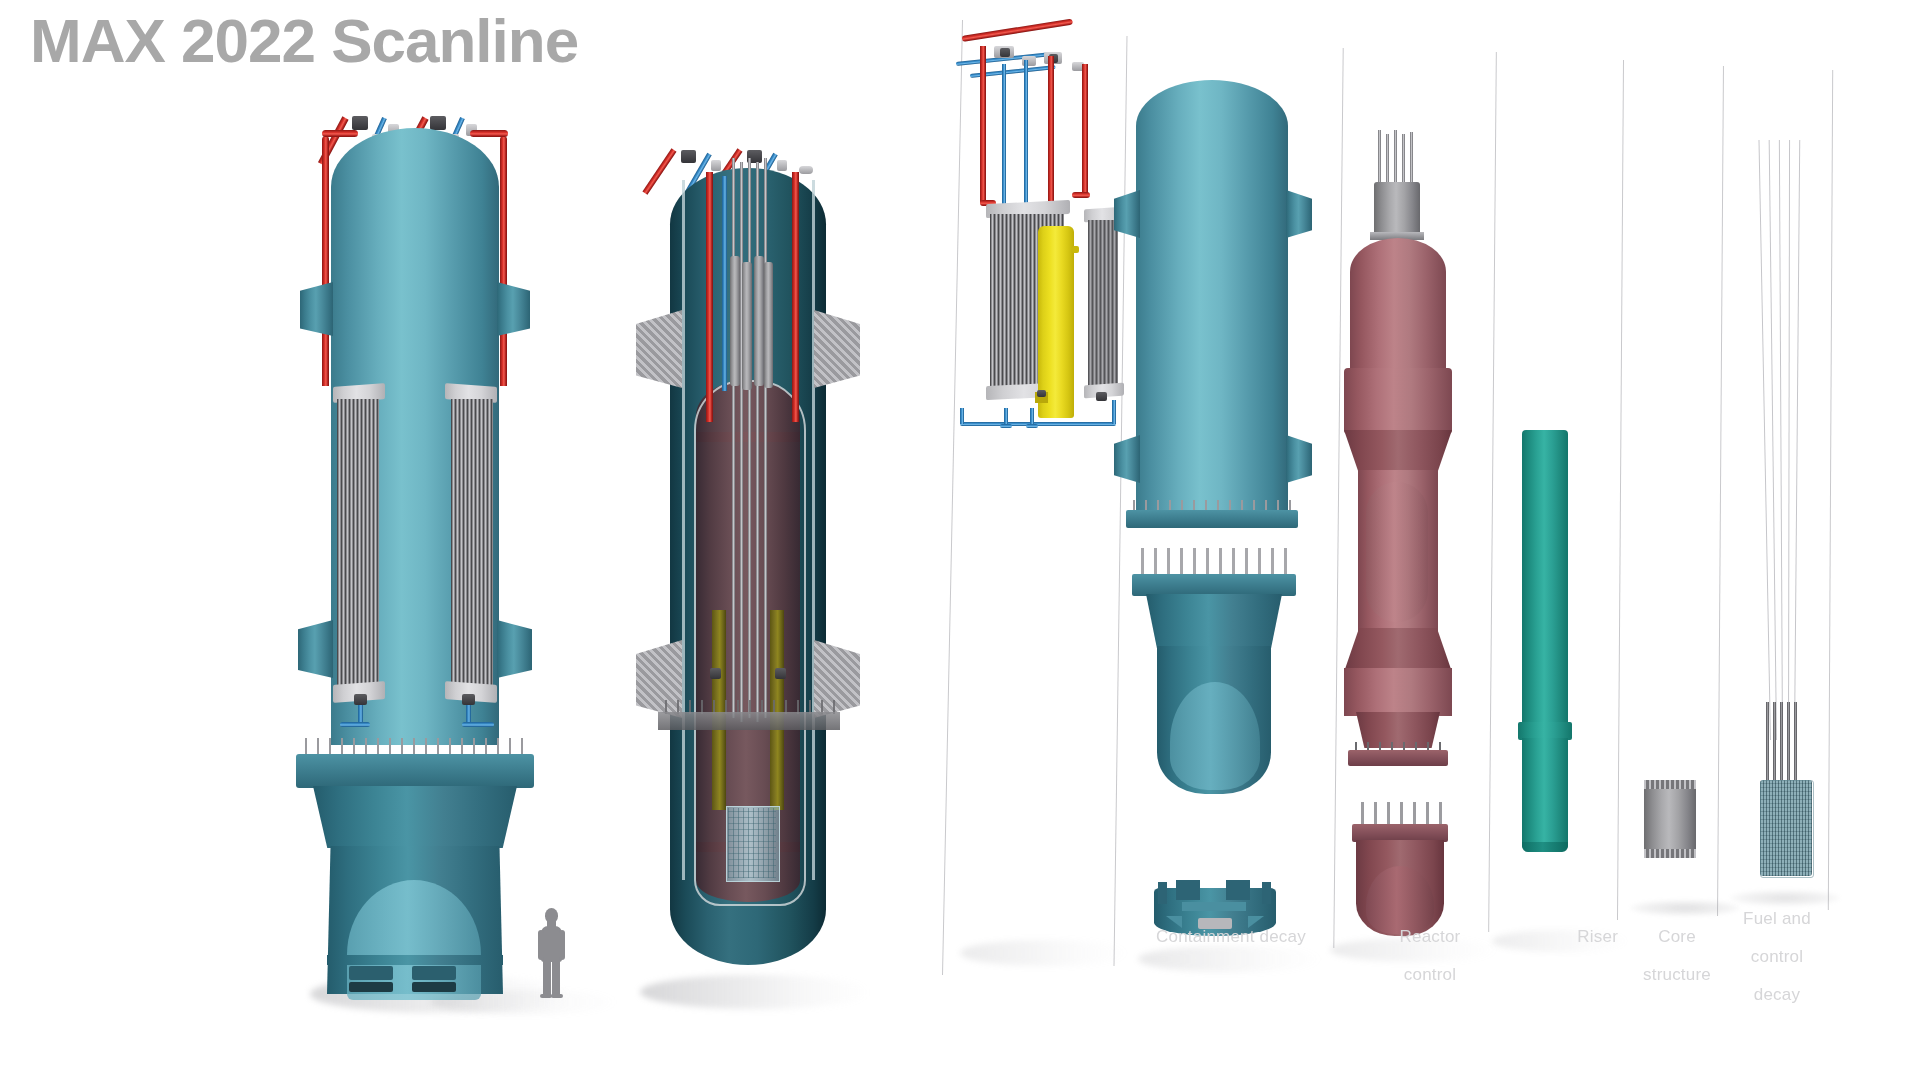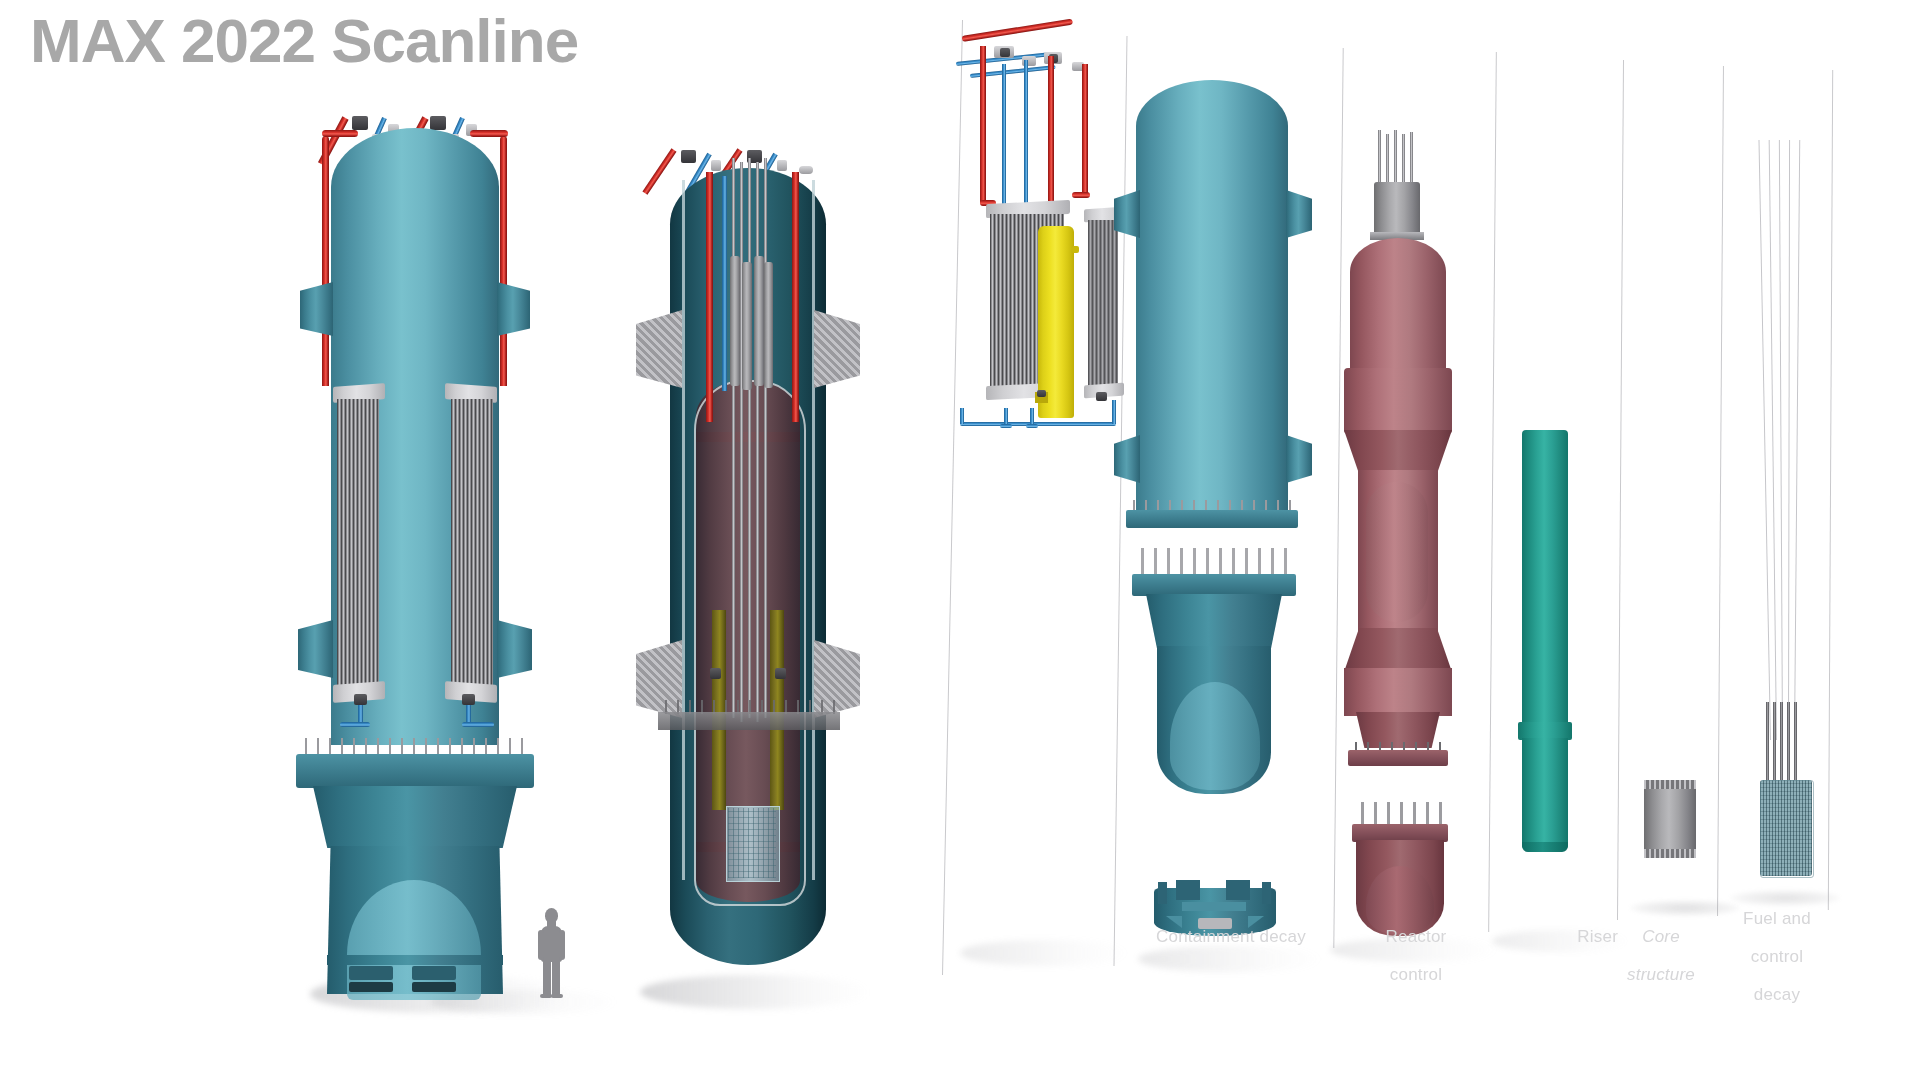--- a/index.html
+++ b/index.html
@@ -500,30 +500,30 @@
       <div class="abs fuel-tex" style="left:30px;top:640px;width:52px;height:96px;border-radius:3px;"></div>
       <div class="abs" style="left:30px;top:640px;width:52px;height:96px;border:1px solid rgba(90,130,140,.5);border-radius:3px;"></div>
     </div>
     <div class="shadow-ellipse" style="left:800px;top:890px;width:110px;height:16px;opacity:.5;"></div>
 
 
     <div class="part-label" style="left:196px;top:908px;width:210px;">
       <span>Containment decay</span>
     </div>
 
-    <div class="part-label" style="left:416px;top:908px;width:140px;">
+    <div class="part-label" style="left:430px;top:908px;width:140px;">
       <span>Reactor</span><br>
       <span>control</span>
     </div>
 
     <div class="part-label" style="left:568px;top:908px;width:120px;text-align:right;">
       <span>Riser</span>
     </div>
 
-    <div class="part-label" style="left:676px;top:908px;width:110px;font-style:italic;">
+    <div class="part-label" style="left:692px;top:908px;width:110px;">
       <span>Core</span><br>
       <span>structure</span>
     </div>
 
     <div class="part-label" style="left:792px;top:890px;width:110px;">
       <span>Fuel and</span><br>
       <span>control</span><br>
       <span>decay</span>
     </div>
 

